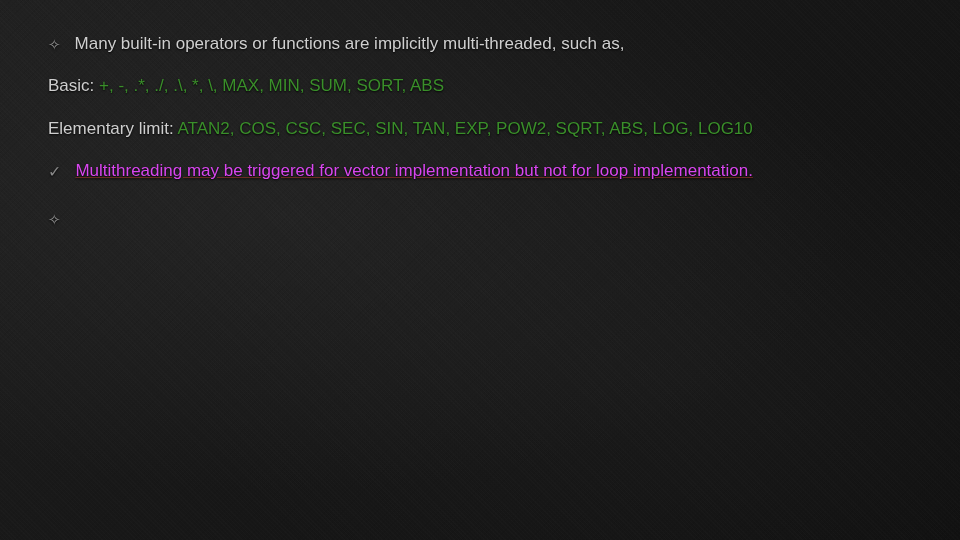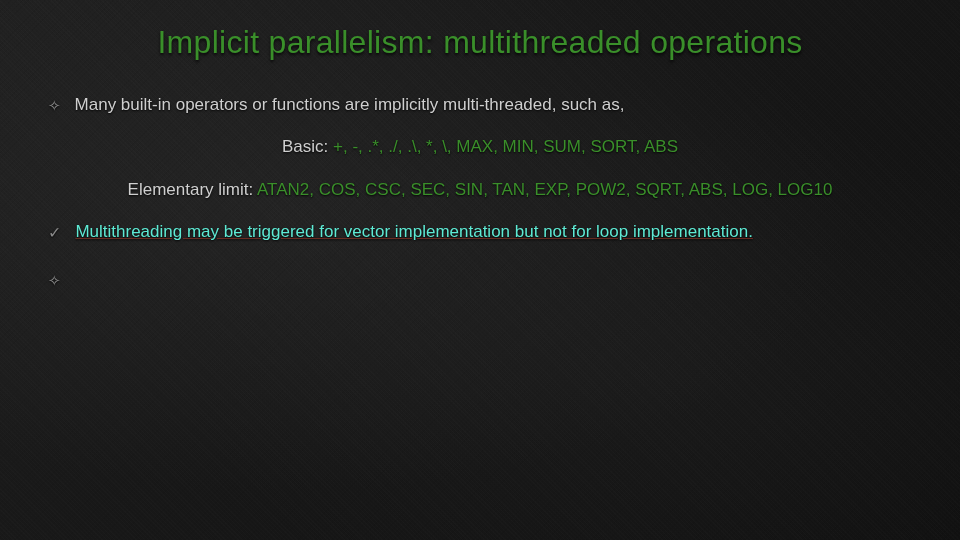--- a/index.html
+++ b/index.html
@@ -55,41 +55,39 @@
   }
   .bullet {
     font-size: 15px;
     color: #888;
     flex: 0 0 auto;
     position: relative;
     top: 1px;
   }
   .line {
     margin: 4px 0 10px 0;
-    text-align: center;
   }
   .fn {
     color: #3a8f2a;
   }
   .red {
-    color: #5eead4;
+    color: #d946ef;
     text-decoration: underline;
     text-decoration-color: rgba(160,56,40,0.6);
   }
   .check {
     color: #888;
     font-size: 16px;
   }
 </style>
 </head>
 <body>
 
 <div class="slide">
 
-  <h1 class="title">Implicit parallelism: multithreaded operations</h1>
 
   <div class="body">
 
     <div class="bullet-row">
       <span class="bullet">✧</span>
       <span>Many built-in operators or functions are implicitly multi-threaded, such as,</span>
     </div>
 
     <div class="line">
       <span>Basic: </span><span class="fn">+,   -,   .*,   ./,   .\,   *,   \, MAX, MIN, SUM, SORT, ABS</span>

